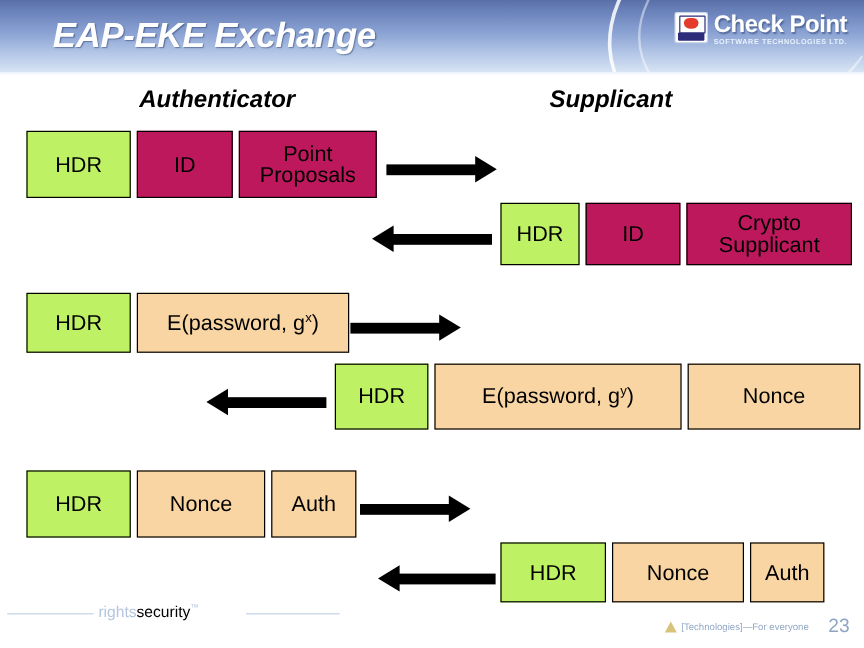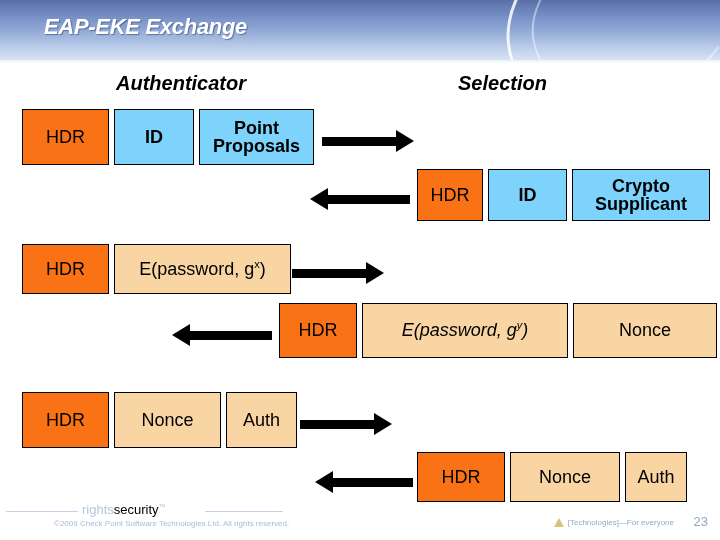--- a/index.html
+++ b/index.html
@@ -55,21 +55,21 @@
     width: 200px; height: 150px;
     border-width: 2px;
     border-left-color: rgba(255,255,255,0.45);
     border-bottom-color: rgba(255,255,255,0.45);
     transform: rotate(-16deg);
   }
 
   #slide-title {
     position: absolute;
     left: 44px; top: 14px;
-    font-size: 22px;
+    font-size: 29px;
     font-weight: bold;
     font-style: italic;
     color: #ffffff;
     letter-spacing: -0.3px;
     text-shadow: 1px 1px 1px rgba(40,60,110,0.55);
     white-space: nowrap;
   }
 
   
   #logo {
@@ -148,22 +148,22 @@
     border: 1px solid #000000;
     display: flex;
     align-items: center;
     justify-content: center;
     text-align: center;
     font-size: 18px;
     color: #000000;
     line-height: 1.02;
     padding: 0 2px;
   }
-  .msgbox.red    { background: #f97316; }
-  .msgbox.orange { background: #7dd3fc; font-weight: bold; }
+  .msgbox.red    { background: #bef264; }
+  .msgbox.orange { background: #be185d; }
   .msgbox.peach  { background: #f8d5a2; }
   .msgbox sup { font-size: 11px; vertical-align: super; line-height: 0; }
 
   
   .arrow { position: absolute; height: 0; }
   .arrow .shaft {
     position: absolute;
     top: 0; height: 9px;
     background: #000000;
   }
@@ -204,38 +204,49 @@
   }
   #warning-icon {
     display: inline-block; width: 0; height: 0;
     border-left: 5px solid transparent;
     border-right: 5px solid transparent;
     border-bottom: 9px solid #d8c37a;
     margin-right: 4px;
   }
   #page-number {
     position: absolute; right: 12px; top: 22px;
-    font-size: 13px; color: #8fa6c4;
+    font-size: 16px; color: #8fa6c4;
   }
 </style>
 </head>
 <body>
 
 <div id="header">
   <div class="swoosh" id="swoosh-outer"></div>
   <div class="swoosh" id="swoosh-inner"></div>
 
   <div id="slide-title">EAP-EKE Exchange</div>
 
+  <div id="logo">
+    <div id="logo-mark">
+      <div class="screen"></div>
+      <div class="face"></div>
+      <div class="base"></div>
+    </div>
+    <div id="logo-text">
+      <div id="logo-wordmark">Check Point</div>
+      <div id="logo-tagline">SOFTWARE TECHNOLOGIES LTD.</div>
+    </div>
+  </div>
 </div>
 <div id="header-bottom-edge"></div>
 
 <div id="diagram">
   <div class="party-label" id="label-authenticator" style="left:116px; top:10px;">Authenticator</div>
-  <div class="party-label" id="label-supplicant" style="left:458px; top:10px;">Selection</div>
+  <div class="party-label" id="label-supplicant" style="left:458px; top:10px;">Supplicant</div>
   <div id="message-rows">
       <div class="msgbox red" style="left: 22px; top: 47px; width: 87px; height: 56px;">HDR</div>
       <div class="msgbox orange" style="left: 114px; top: 47px; width: 80px; height: 56px;">ID</div>
       <div class="msgbox orange" style="left: 199px; top: 47px; width: 115px; height: 56px;">Point Proposals</div>
       <div class="arrow right" style="left: 322px; top: 75px; width: 92px;">
         <div class="shaft"></div>
         <div class="head"></div>
       </div>
       <div class="msgbox red" style="left: 417px; top: 107px; width: 66px; height: 52px;">HDR</div>
       <div class="msgbox orange" style="left: 488px; top: 107px; width: 79px; height: 52px;">ID</div>
@@ -247,21 +258,21 @@
       <div class="msgbox red" style="left: 22px; top: 182px; width: 87px; height: 50px;">HDR</div>
       <div class="msgbox peach" style="left: 114px; top: 182px; width: 177px; height: 50px;">
         <span style="white-space: nowrap;"><span>E(password, g</span><sup>x</sup><span>)</span></span>
       </div>
       <div class="arrow right" style="left: 292px; top: 207px; width: 92px;">
         <div class="shaft"></div>
         <div class="head"></div>
       </div>
       <div class="msgbox red" style="left: 279px; top: 241px; width: 78px; height: 55px;">HDR</div>
       <div class="msgbox peach" style="left: 362px; top: 241px; width: 206px; height: 55px;">
-        <span style="white-space: nowrap; font-style: italic;"><span>E(password, g</span><sup>y</sup><span>)</span></span>
+        <span style="white-space: nowrap;"><span>E(password, g</span><sup>y</sup><span>)</span></span>
       </div>
       <div class="msgbox peach" style="left: 573px; top: 241px; width: 144px; height: 55px;">Nonce</div>
       <div class="arrow left" style="left: 172px; top: 269px; width: 100px;">
         <div class="shaft"></div>
         <div class="head"></div>
       </div>
       <div class="msgbox red" style="left: 22px; top: 330px; width: 87px; height: 56px;">HDR</div>
       <div class="msgbox peach" style="left: 114px; top: 330px; width: 107px; height: 56px;">Nonce</div>
       <div class="msgbox peach" style="left: 226px; top: 330px; width: 71px; height: 56px;">Auth</div>
       <div class="arrow right" style="left: 300px; top: 358px; width: 92px;">
@@ -279,21 +290,20 @@
 </div>
 
 <div id="footer">
   <div id="footer-rule-left"></div>
   <div id="footer-rule-right"></div>
 
   <div id="footer-brand">
     <span class="lite">rights</span><span class="bold">security</span><span class="tm">™</span>
   </div>
 
-  <div id="footer-copyright">©2009 Check Point Software Technologies Ltd. All rights reserved.</div>
 
   <div id="footer-classification">
     <span id="warning-icon"></span>
     <span>[Technologies]—For everyone</span>
   </div>
 
   <div id="page-number">23</div>
 </div>
 
 </body></html>

